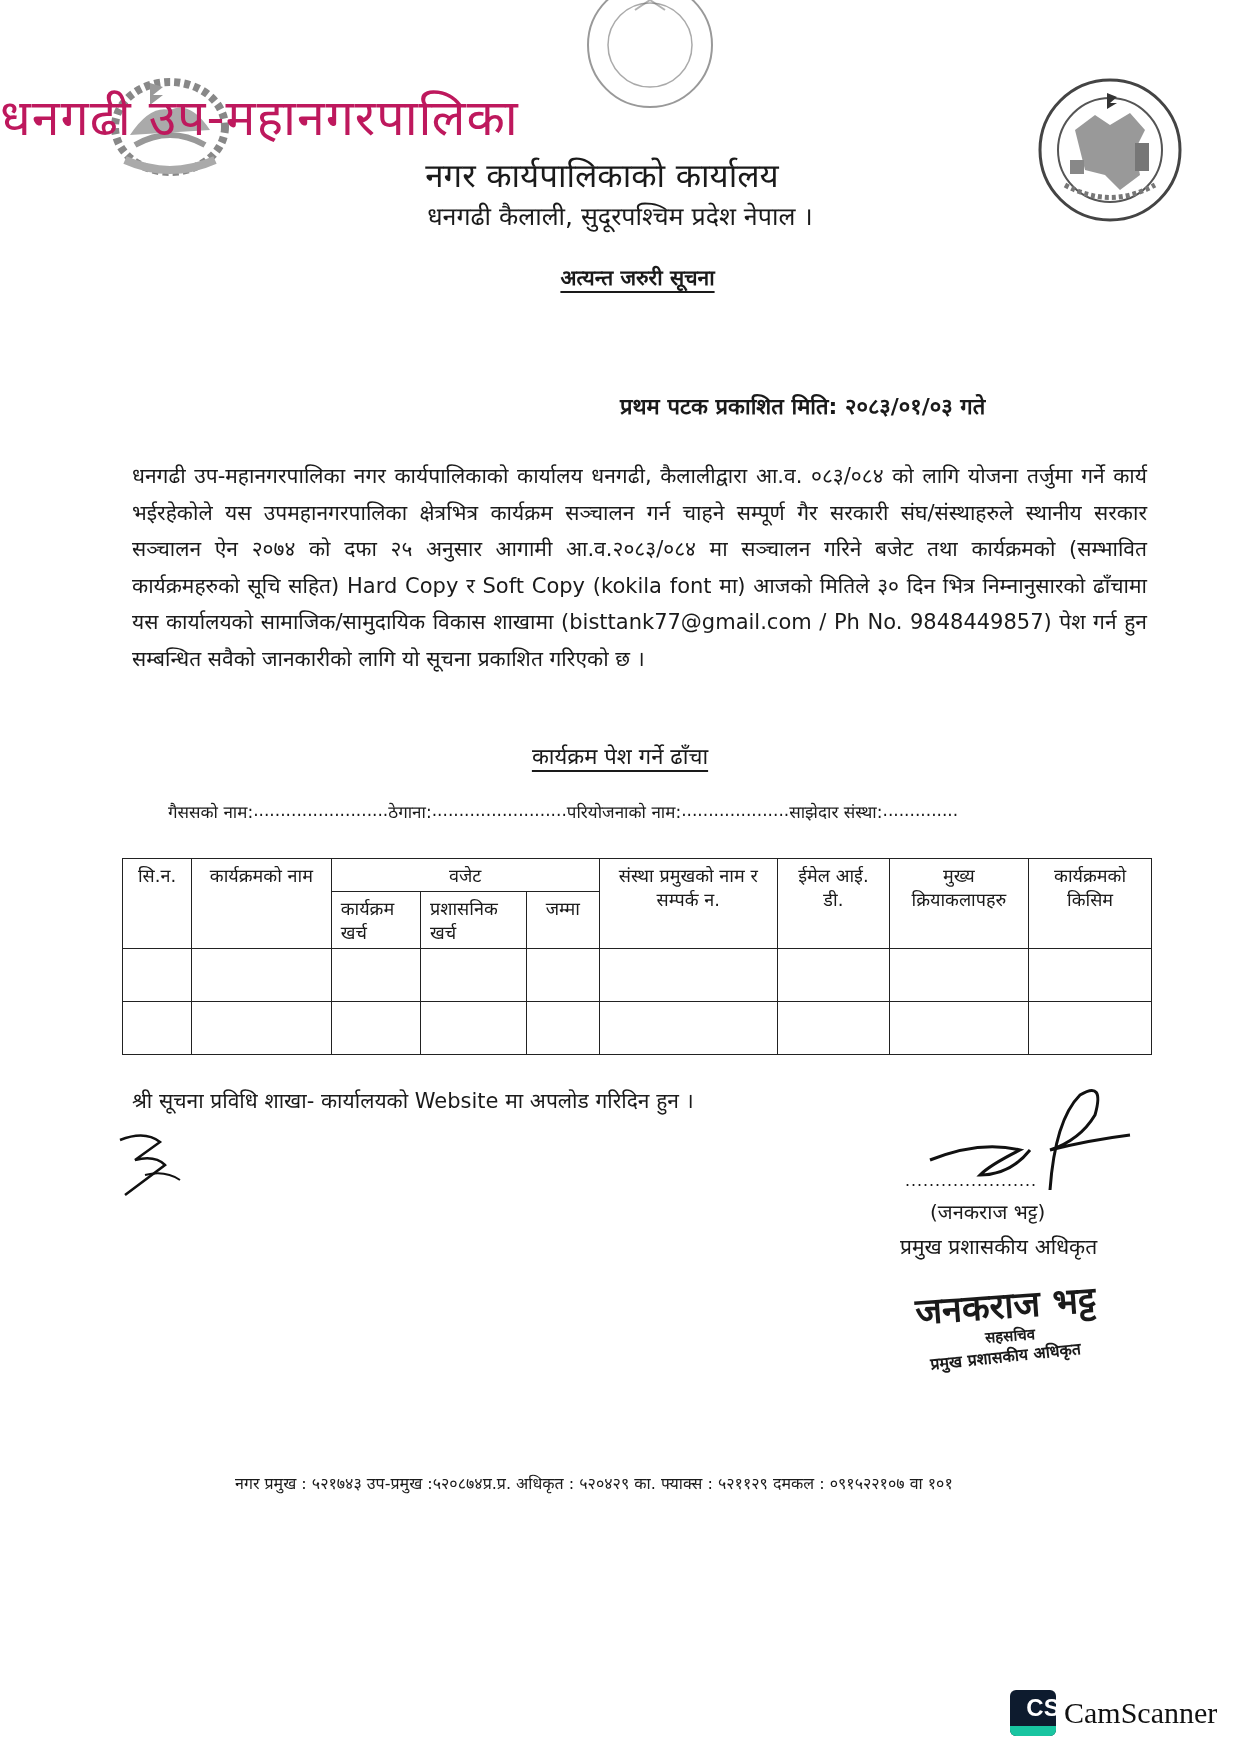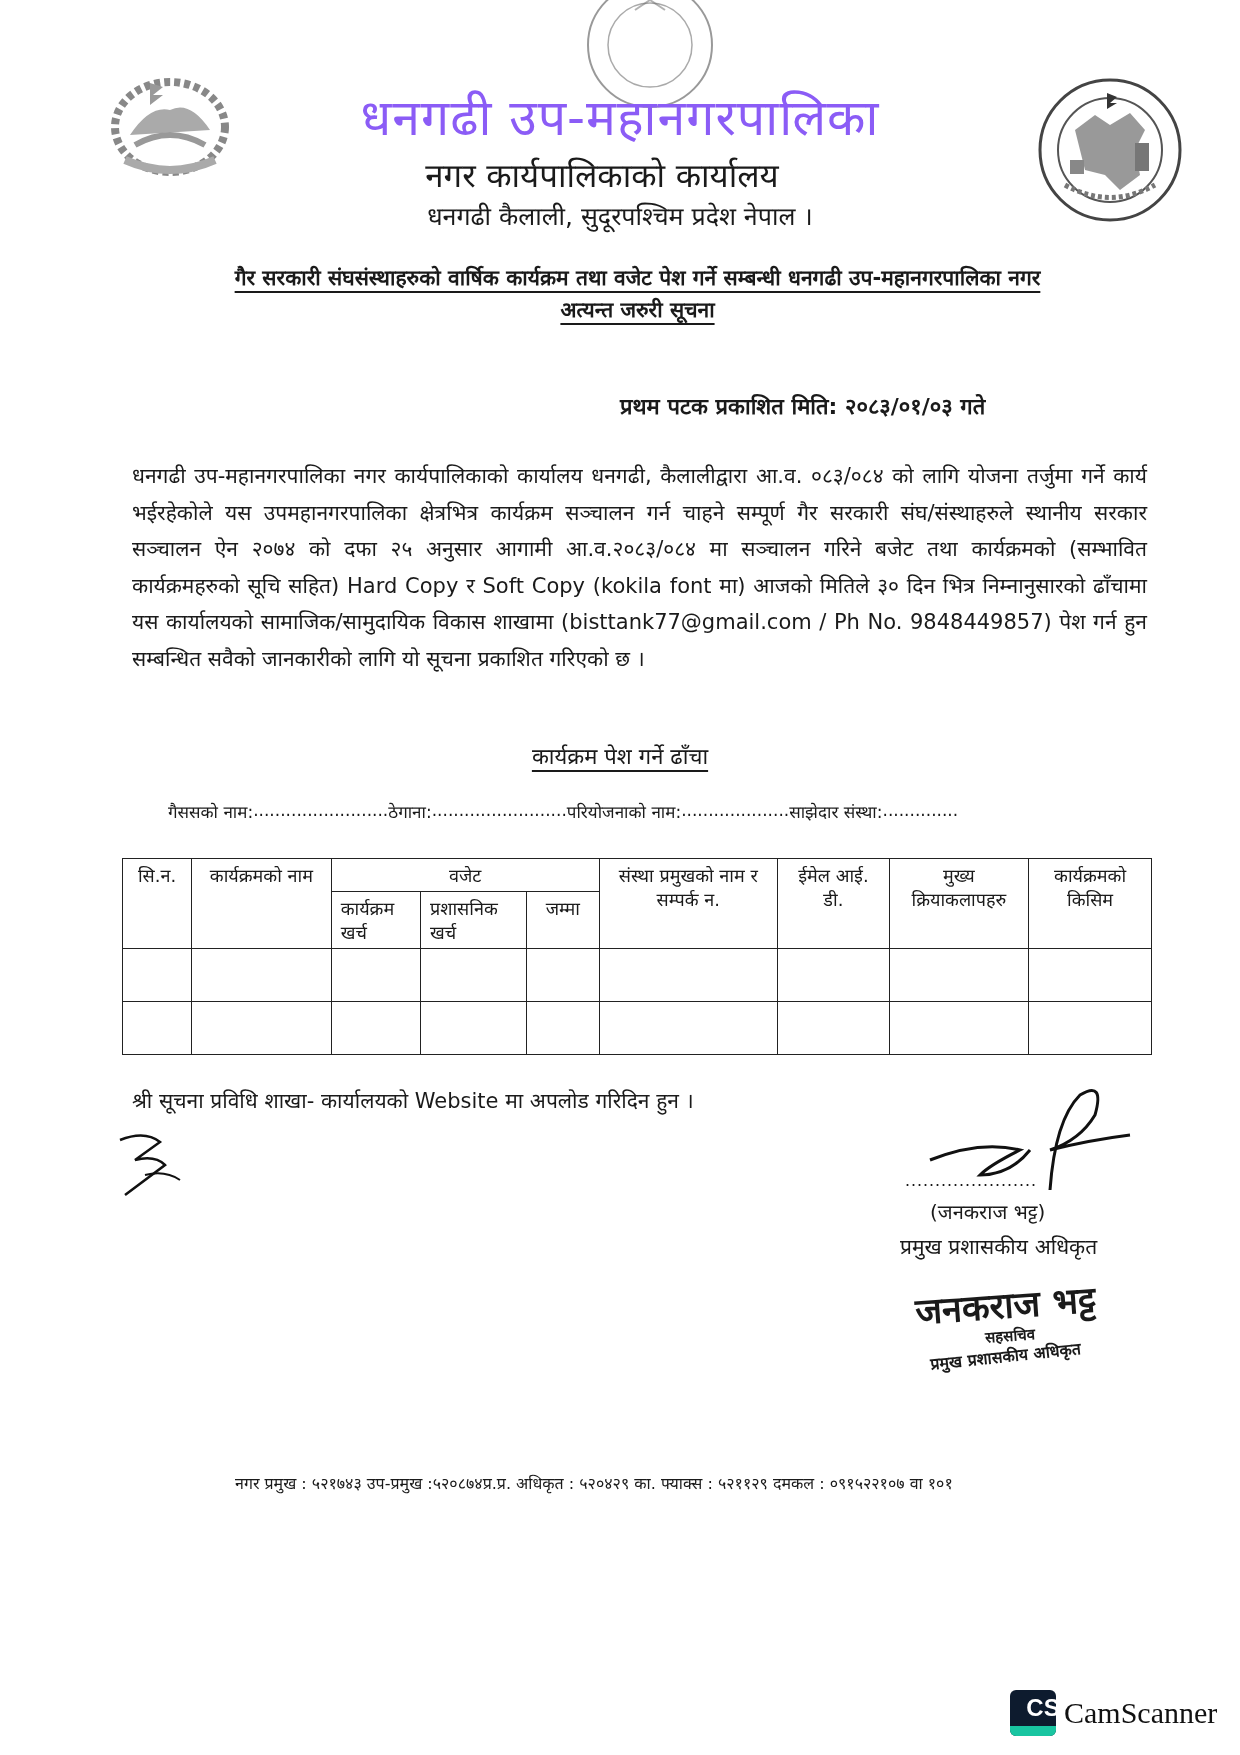--- a/index.html
+++ b/index.html
@@ -11,22 +11,22 @@
     .emblem-left {
       left:105px; top:65px; width:130px; height:120px;
     }
     .emblem-right {
       left:1035px; top:75px; width:150px; height:150px;
     }
     .stamp-top {
       left:575px; top:0px; width:150px; height:130px;
     }
     .title {
-      left:0; width:1240px; top:82px; text-align:center;
-      font-size:50px; letter-spacing:1px; color:#8b5cf6;
+      left:0; width:1240px; top:82px; 
+      font-size:50px; letter-spacing:1px; color:#be185d;
       font-family:"DejaVu Sans", sans-serif;
     }
     .subtitle {
       left:0; width:1204px; top:152px; text-align:center; font-size:33px;
       font-family:"DejaVu Sans", sans-serif;
     }
     .address {
       left:0; width:1240px; top:198px; text-align:center; font-size:25px;
       font-family:"DejaVu Sans", sans-serif;
     }
@@ -132,21 +132,20 @@
     <path d="M72 18 L72 34 L82 28 L75 28 L82 22 Z" fill="#333"></path>
     <path d="M30 110 Q75 135 120 110" stroke="#777" stroke-width="5" fill="none" stroke-dasharray="4 3"></path>
   </svg>
 </div>
 
 <div class="abs title">धनगढी उप-महानगरपालिका</div>
 <div class="abs subtitle">नगर कार्यपालिकाको कार्यालय</div>
 <div class="abs address">धनगढी कैलाली, सुदूरपश्चिम प्रदेश नेपाल ।</div>
 
 <div class="abs notice-heading">
-  <div><span>गैर सरकारी संघसंस्थाहरुको वार्षिक कार्यक्रम तथा वजेट पेश गर्ने सम्बन्धी धनगढी उप-महानगरपालिका नगर</span></div>
   <div><span>अत्यन्त जरुरी सूचना</span></div>
 </div>
 
 <div class="abs pub-date">प्रथम पटक प्रकाशित मिति: २०८३/०१/०३ गते</div>
 
 <div class="abs body-para">धनगढी उप-महानगरपालिका नगर कार्यपालिकाको कार्यालय धनगढी, कैलालीद्वारा आ.व. ०८३/०८४ को लागि योजना तर्जुमा गर्ने कार्य भईरहेकोले यस उपमहानगरपालिका क्षेत्रभित्र कार्यक्रम सञ्चालन गर्न चाहने सम्पूर्ण गैर सरकारी संघ/संस्थाहरुले स्थानीय सरकार सञ्चालन ऐन २०७४ को दफा २५ अनुसार आगामी आ.व.२०८३/०८४ मा सञ्चालन गरिने बजेट तथा कार्यक्रमको (सम्भावित कार्यक्रमहरुको सूचि सहित) Hard Copy र Soft Copy  (kokila font मा) आजको मितिले ३० दिन भित्र निम्नानुसारको ढाँचामा यस कार्यालयको सामाजिक/सामुदायिक विकास शाखामा (bisttank77@gmail.com / Ph No. 9848449857) पेश गर्न हुन सम्बन्धित सवैको जानकारीको लागि यो सूचना प्रकाशित गरिएको छ ।</div>
 
 <div class="abs form-title">
   <span>कार्यक्रम पेश गर्ने ढाँचा</span>
 </div>

